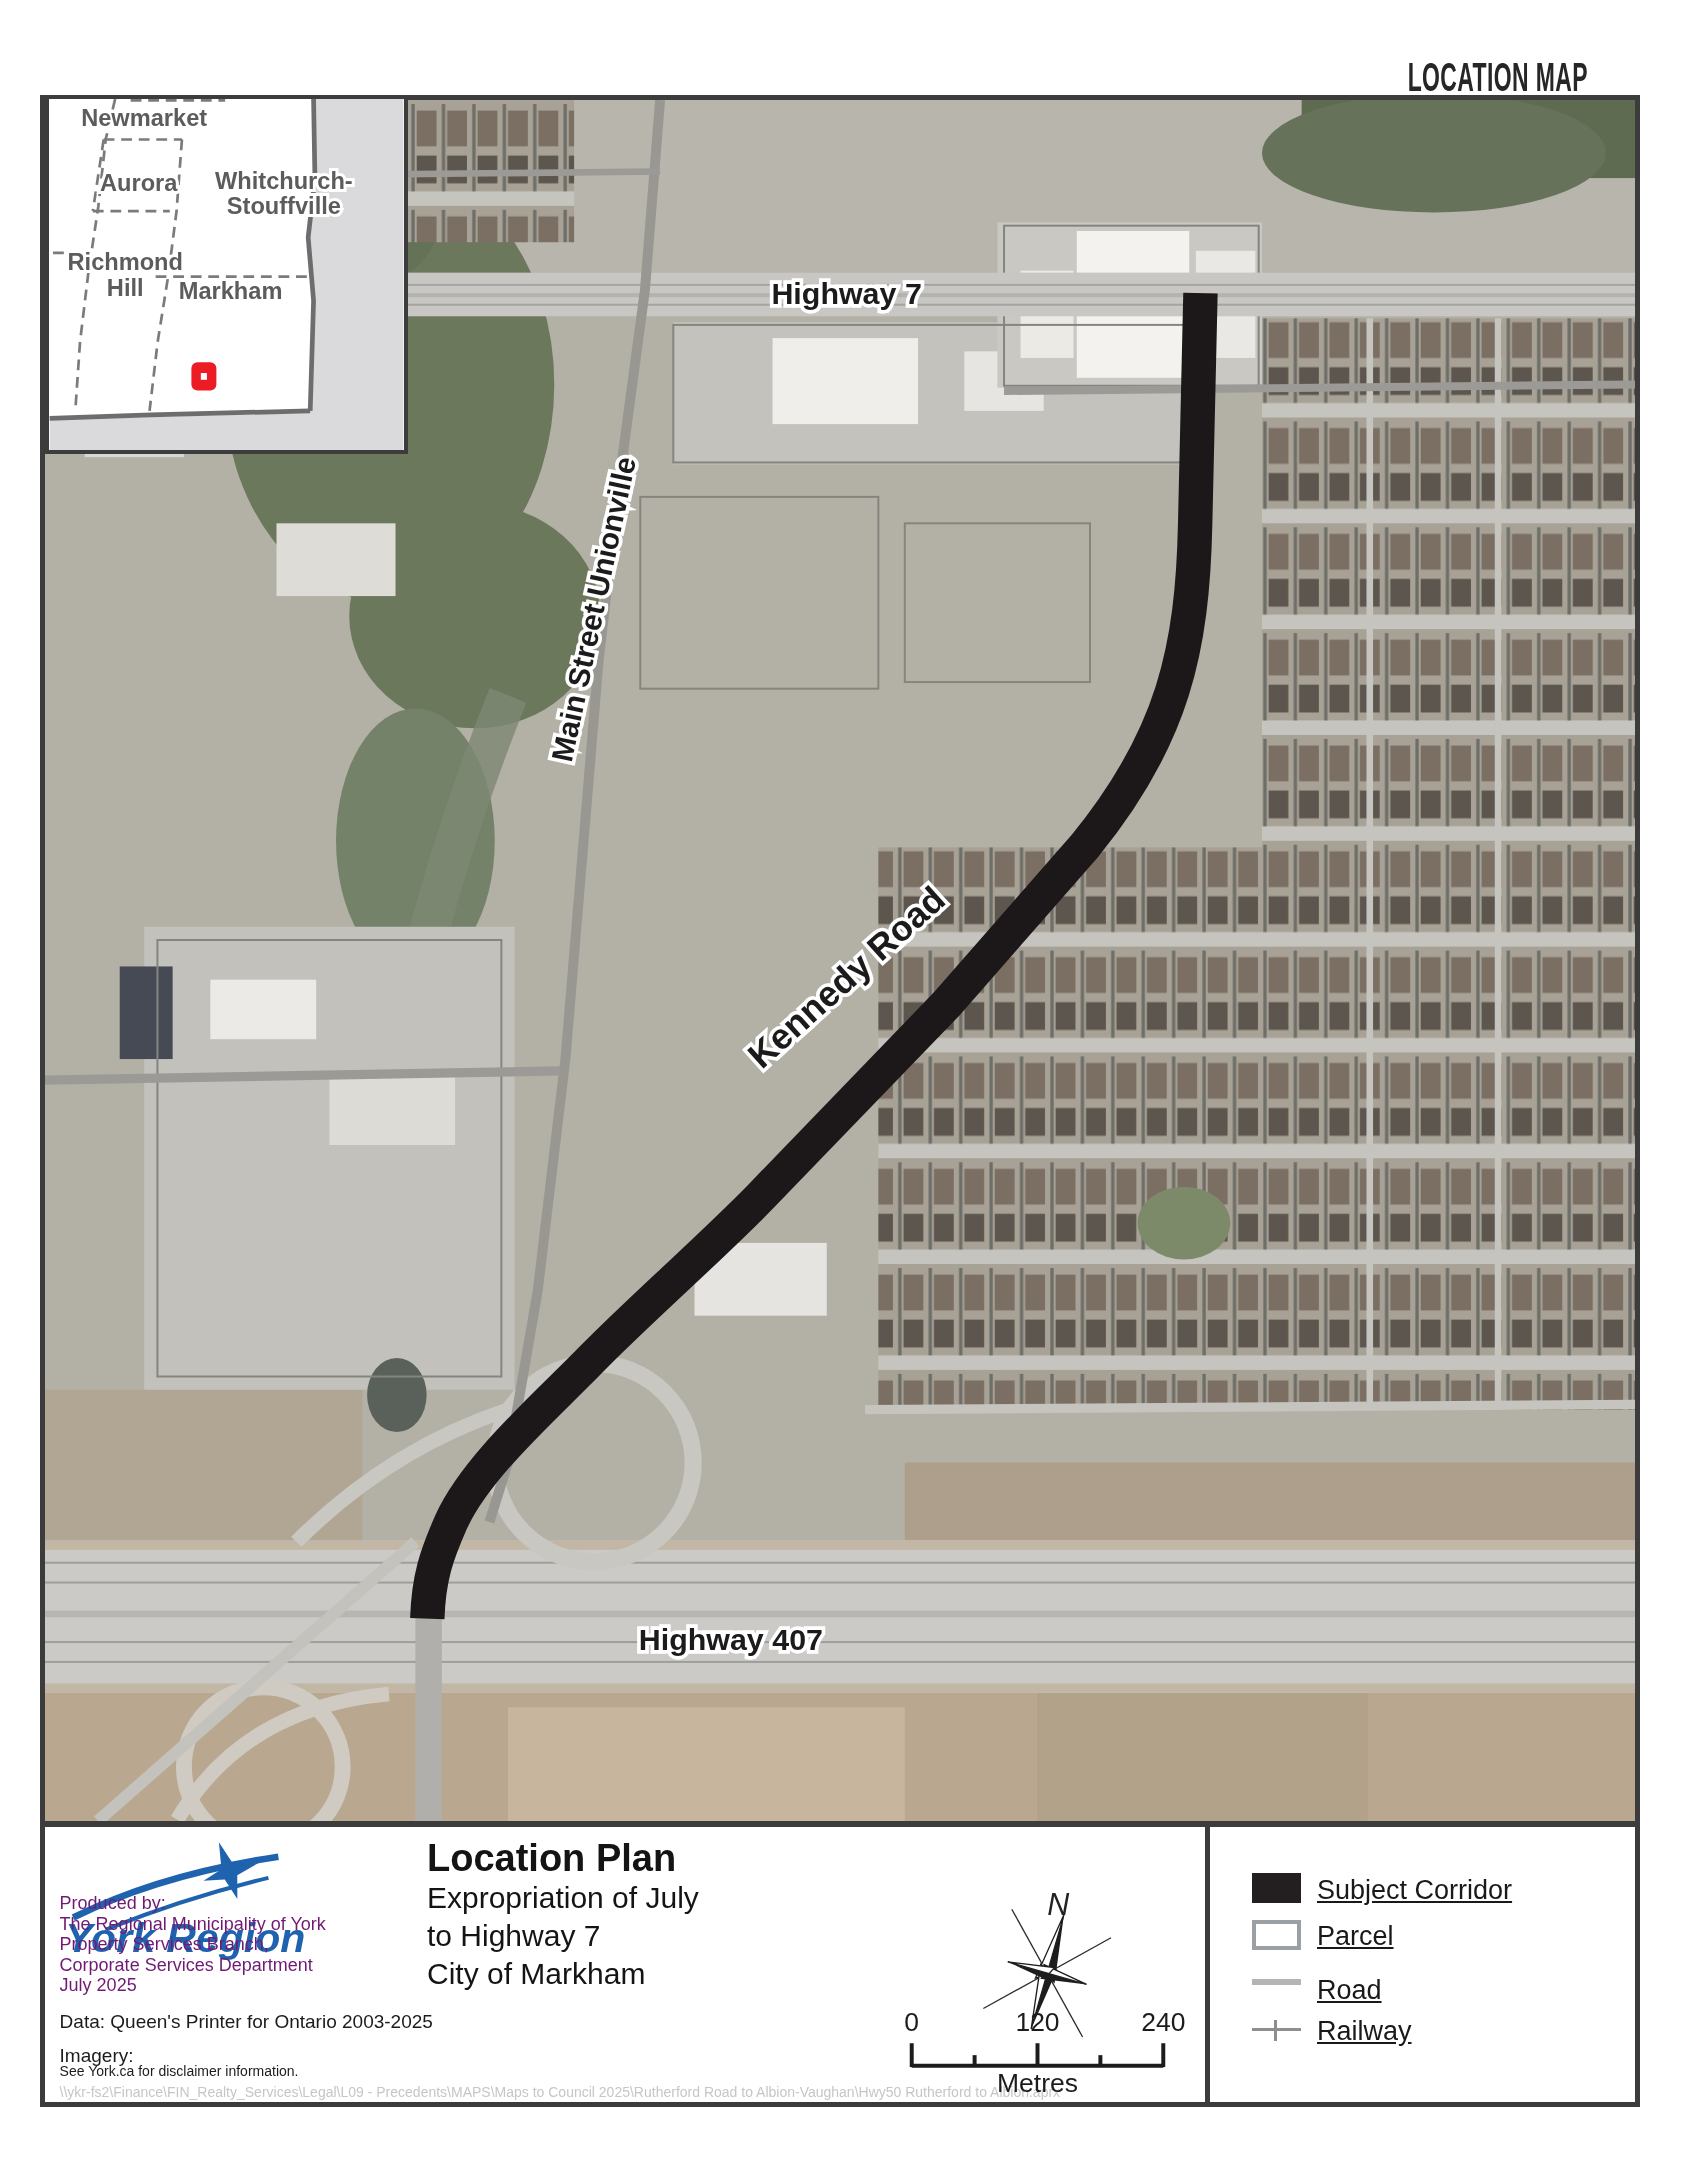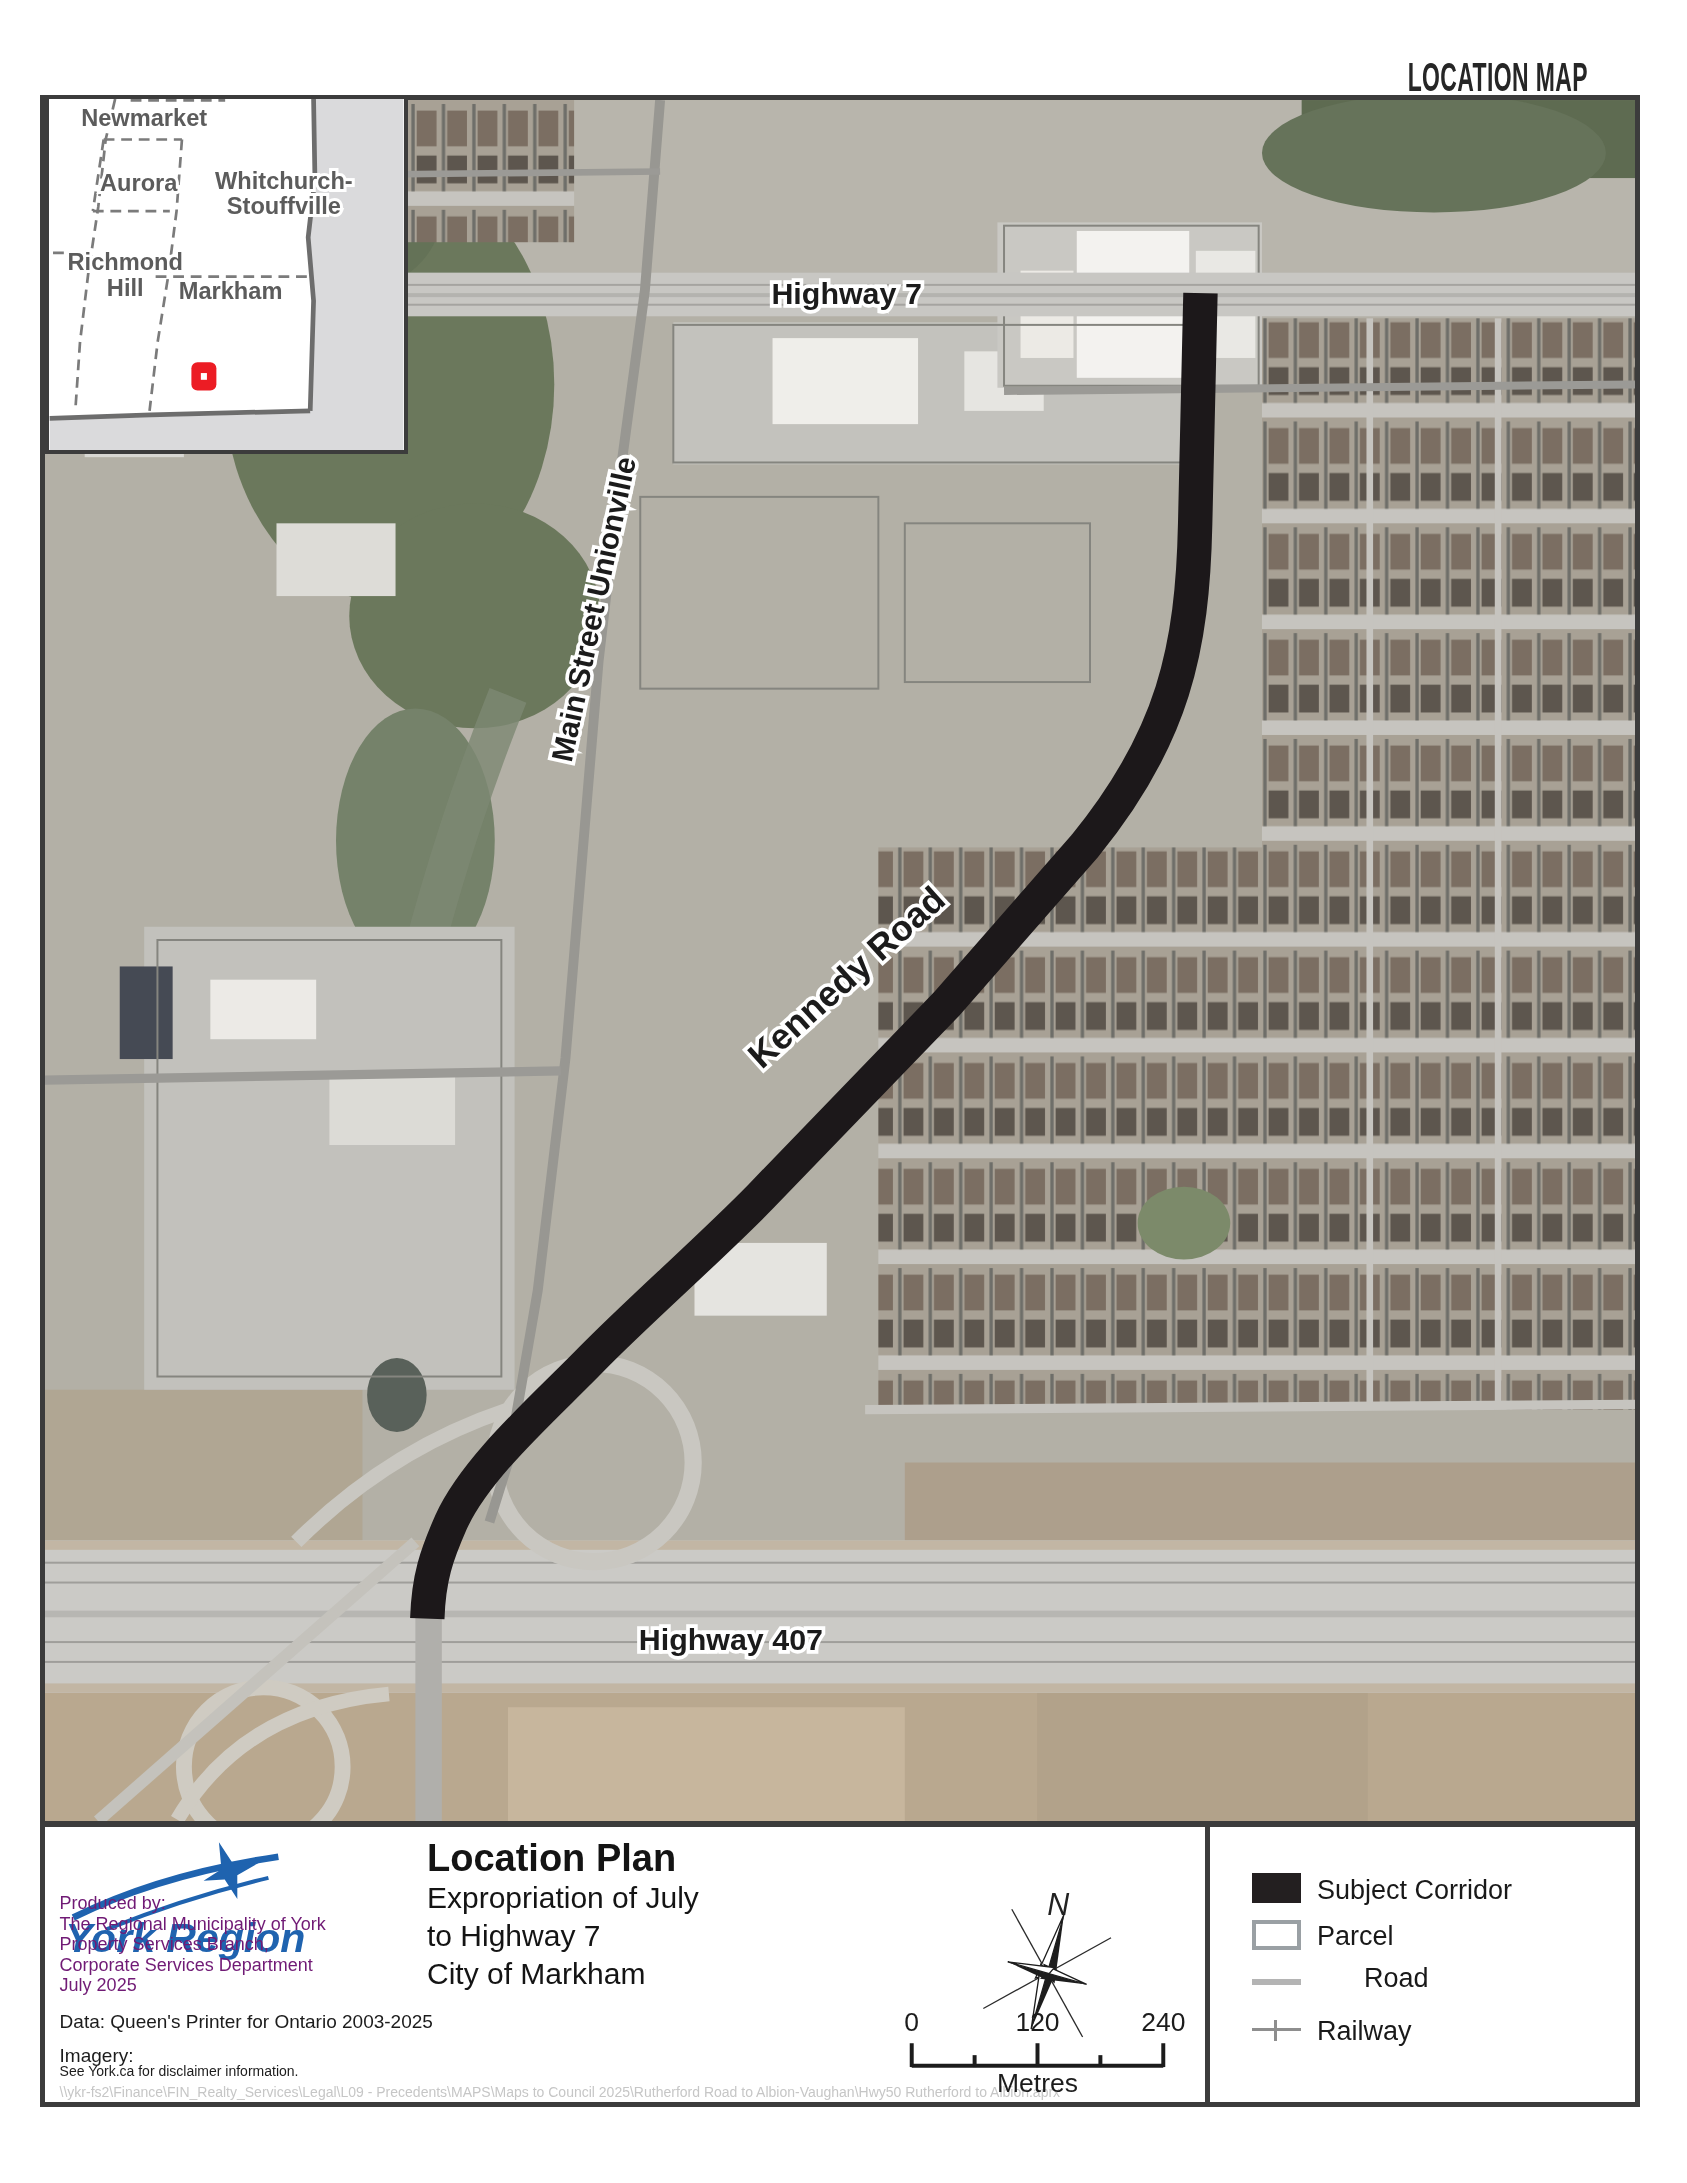--- a/index.html
+++ b/index.html
@@ -13,21 +13,21 @@
   .inset-frame{position:absolute;left:45px;top:95px;width:355px;height:351px;
                border:4.6px solid #3c3c3c;background:#ffffff;}
   .footer{position:absolute;left:40px;top:1822px;width:1590px;height:275px;
           border:5.3px solid #3c3c3c;background:#ffffff;}
   .footer-divider{position:absolute;left:1160px;top:0;width:5.3px;height:275px;background:#3c3c3c;}
   .credit{position:absolute;color:#1c1c1c;}
   .credit-lines div{font-size:18px;line-height:20.5px;color:#701a75;}
   .title-block{position:absolute;left:382px;top:10.6px;color:#141414;}
   .title-block h1{margin:0;font-size:38px;line-height:41px;font-weight:700;}
   .title-block .sub{font-size:30px;line-height:38px;font-weight:400;}
-  .legend-label{position:absolute;left:1272px;font-size:27px;color:#191919;}
+  .legend-label{position:absolute;left:1272px;font-size:27px;color:#191919;text-decoration:underline;}
   .swatch{position:absolute;left:1207px;width:49px;}
   .path-note{position:absolute;left:14.6px;top:257px;font-size:14px;color:#c6c6c6;white-space:nowrap;text-align:center;}
   .small-note{position:absolute;left:14.6px;top:236px;font-size:14px;color:#1c1c1c;}
   svg text{font-family:"Liberation Sans",sans-serif;}
 </style>
 </head>
 <body>
 
 <div class="page">
 
@@ -257,21 +257,21 @@
     </svg>
 
     <div>
       <div class="swatch" style="top:46px;height:30px;background:#231f20;"></div>
       <div class="legend-label" style="top:48px;">Subject Corridor</div>
 
       <div class="swatch" style="top:93px;height:30px;background:#ffffff;border:4.6px solid #9aa0a4;box-sizing:border-box;"></div>
       <div class="legend-label" style="top:94px;">Parcel</div>
 
       <div class="swatch" style="top:152px;height:6px;background:#b4b4b4;"></div>
-      <div class="legend-label" style="top:136px;margin-left:47px;">Road</div>
+      <div class="legend-label" style="top:148px;">Road</div>
 
       <div class="swatch" style="top:201px;height:3.3px;background:#8e8e8e;"></div>
       <div class="swatch" style="top:193px;left:1229px;width:2.6px;height:20.5px;background:#8e8e8e;"></div>
       <div class="legend-label" style="top:189px;">Railway</div>
     </div>
   </div>
 
 </div>
 
 

